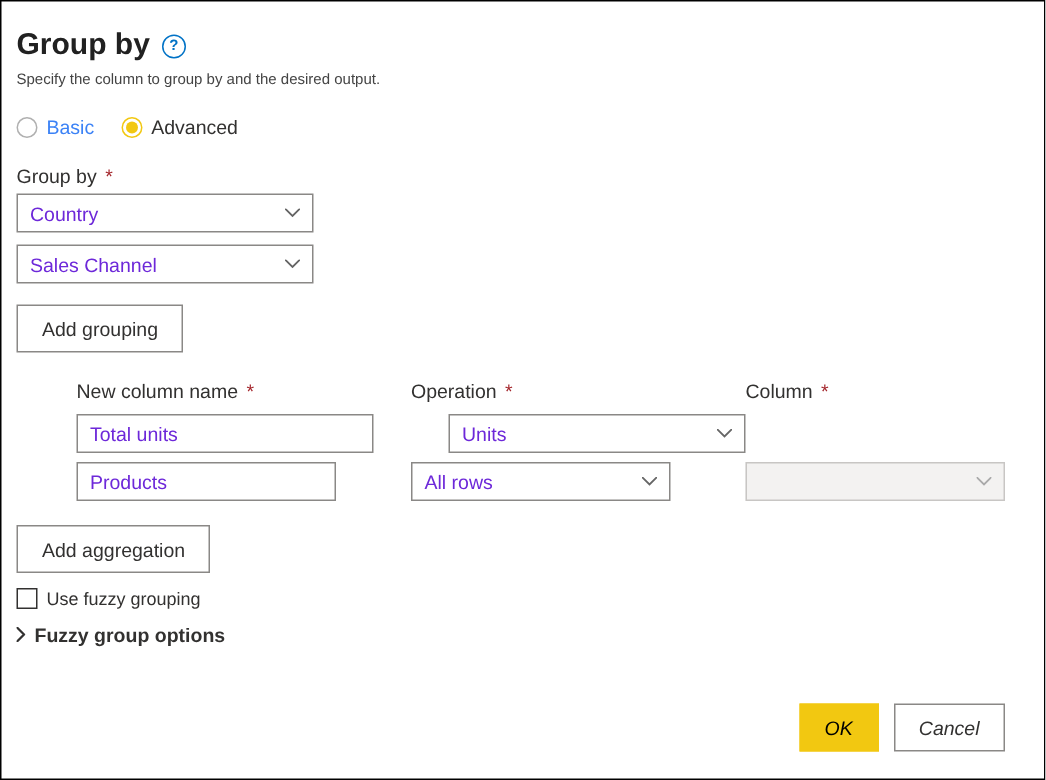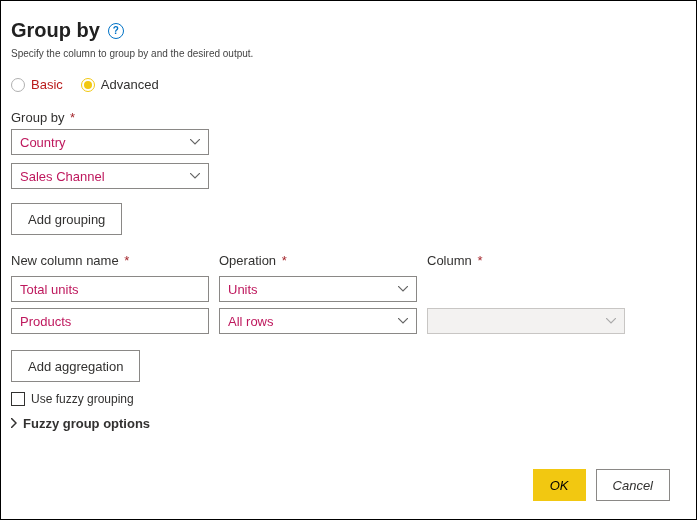--- a/index.html
+++ b/index.html
@@ -76,47 +76,47 @@
   .radio.selected .circle::after {
     content: "";
     position: absolute;
     width: 8px;
     height: 8px;
     background: #f2c811;
     border-radius: 50%;
     top: 2px;
     left: 2px;
   }
-  .radio.unselected span { color: #b91c1c; }
+  .radio.unselected span { color: #3b82f6; }
   .field-label {
     font-size: 13px;
     color: #323130;
     margin-bottom: 4px;
   }
   .req { color: #a4262c; margin-left: 2px; }
   .select, .text-input {
     height: 26px;
     border: 1px solid #8a8886;
     background: #fff;
     box-sizing: border-box;
     display: flex;
     align-items: center;
     padding: 0 8px;
     font-size: 13px;
-    color: #be185d;
+    color: #6d28d9;
     position: relative;
   }
   .select .chev {
     position: absolute;
     right: 8px;
     top: 50%;
     transform: translateY(-50%);
   }
   .chev svg { display:block; }
-  .w198 { width: 198px; }
+  .w198 { width: 198px; margin-left: 40px; }
   .disabled {
     background: #f3f2f1;
     border-color: #c8c6c4;
     color: #a19f9d;
   }
   .groupby-block { margin-bottom: 14px; }
   .group-select { width: 198px; margin-bottom: 8px; }
   .btn {
     height: 30px;
     padding: 0 16px;

